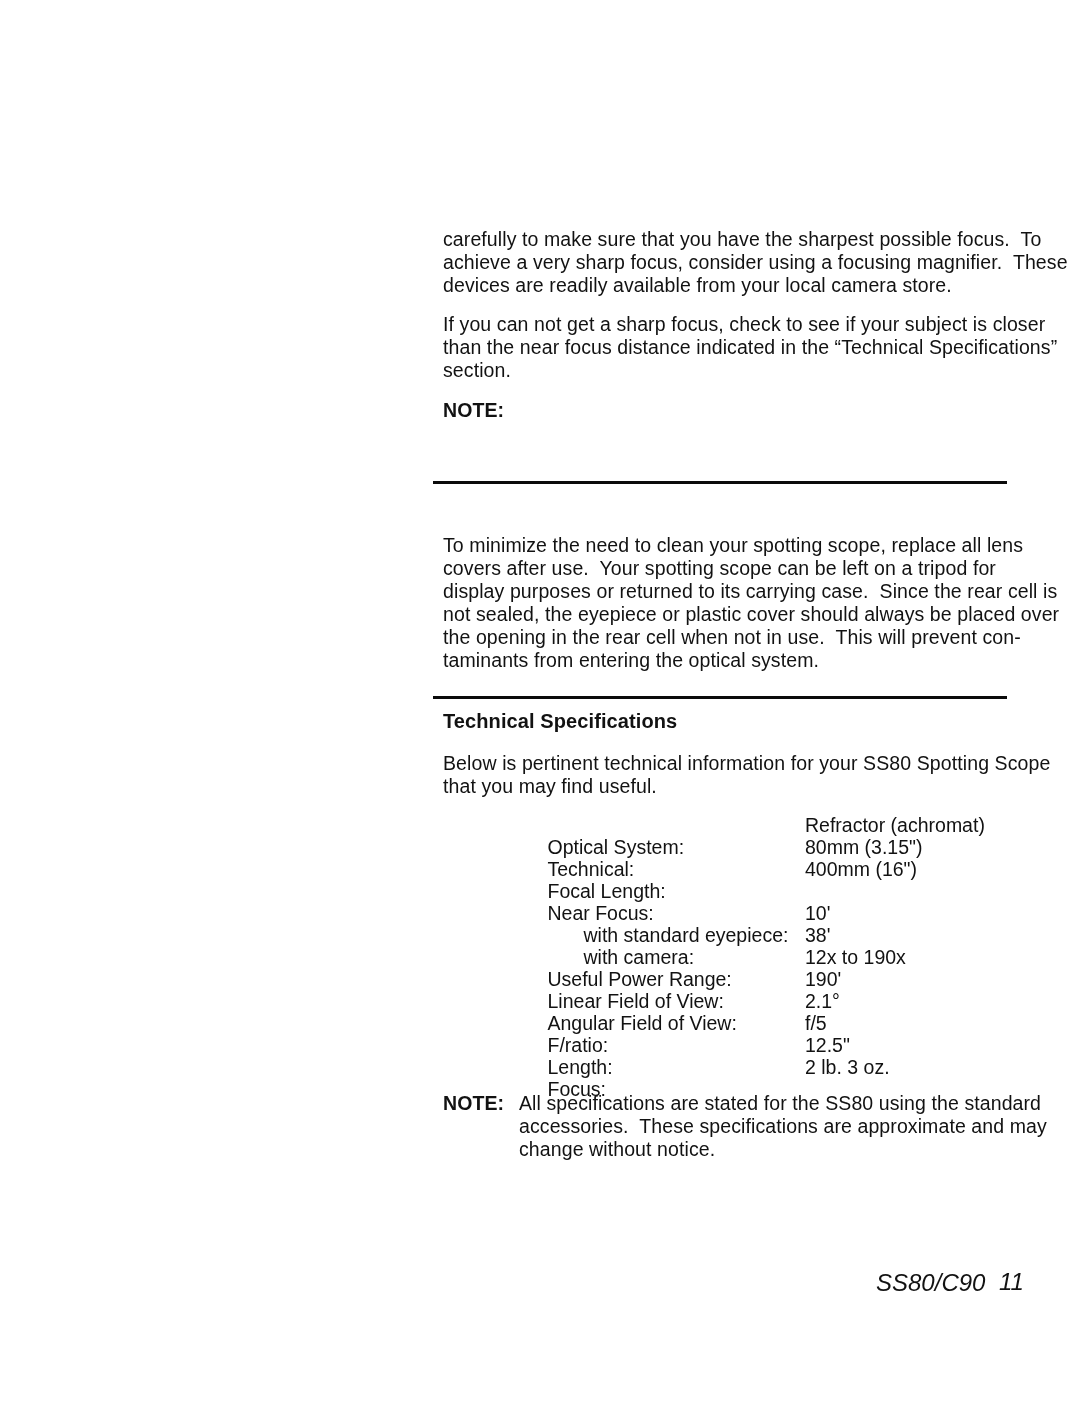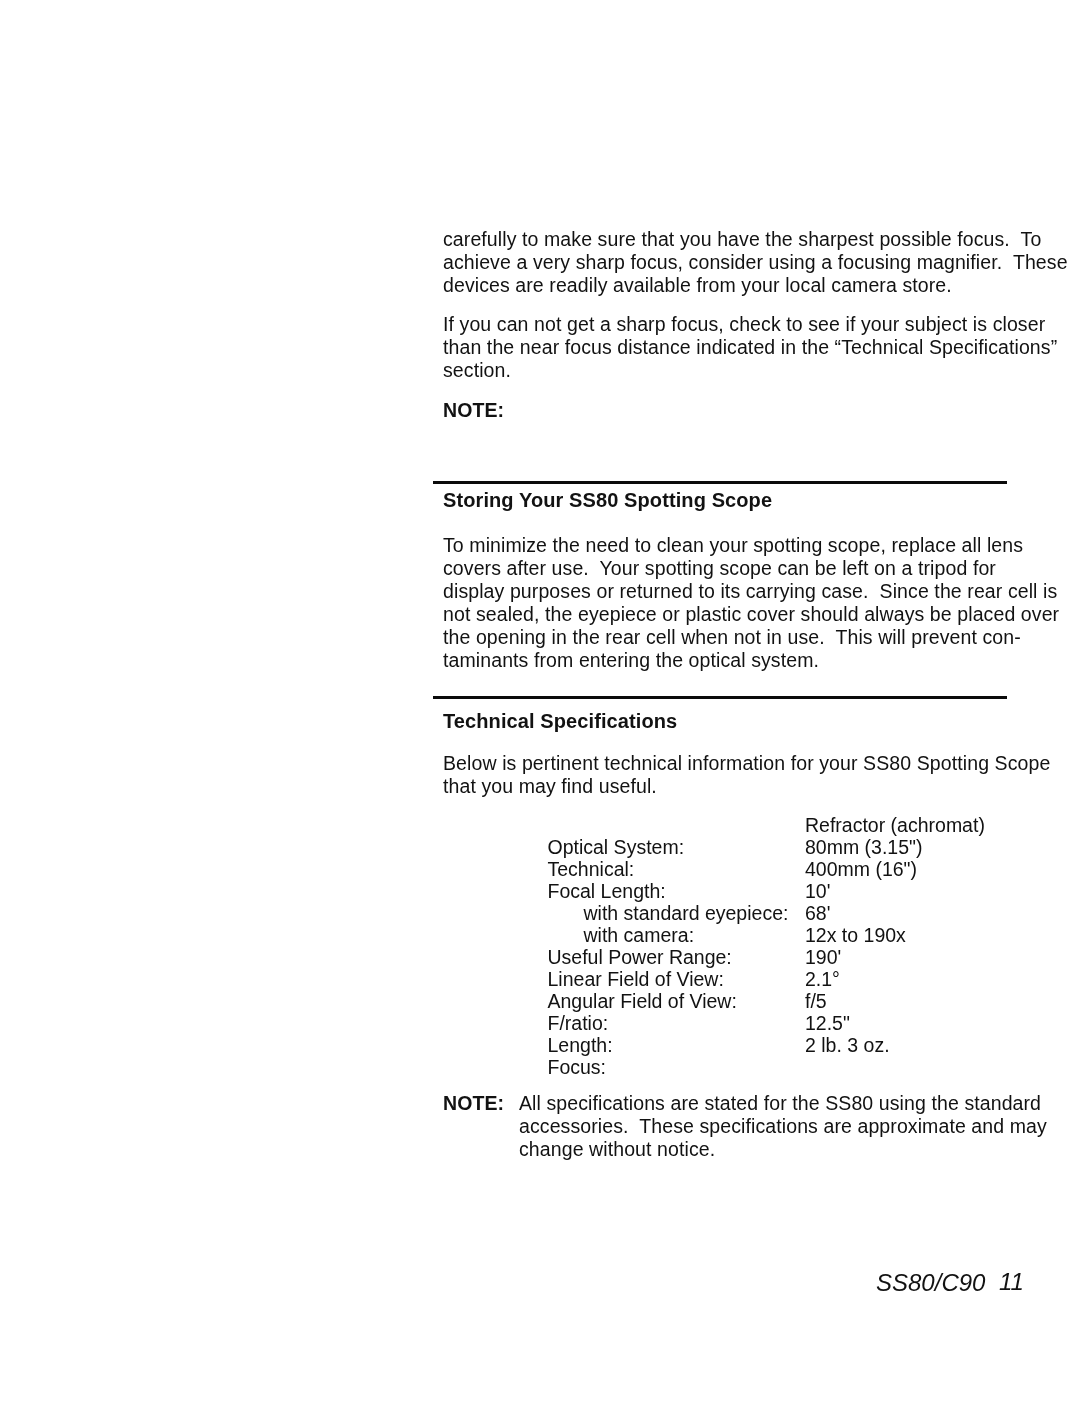--- a/index.html
+++ b/index.html
@@ -74,21 +74,20 @@
   <div class="block" style="top:313px">If you can not get a sharp focus, check to see if your subject is closer
 than the near focus distance indicated in the “Technical Specifications”
 section.</div>
 
   <div class="block note" style="top:399px">
     <span class="note-label">NOTE:</span>
   </div>
 
   <div class="rule" style="top:481px"></div>
 
-  <div class="block heading" style="top:489px">Storing Your SS80 Spotting Scope</div>
 
   <div class="block" style="top:534px">To minimize the need to clean your spotting scope, replace all lens
 covers after use.  Your spotting scope can be left on a tripod for
 display purposes or returned to its carrying case.  Since the rear cell is
 not sealed, the eyepiece or plastic cover should always be placed over
 the opening in the rear cell when not in use.  This will prevent con-
 taminants from entering the optical system.</div>
 
   <div class="rule" style="top:696px"></div>
 
@@ -103,27 +102,31 @@
       <span class="spec-value">Refractor (achromat)</span>
     </div>
     <div class="spec-row">
       <span class="spec-label">Technical:</span>
       <span class="spec-value">80mm (3.15")</span>
     </div>
     <div class="spec-row">
       <span class="spec-label">Focal Length:</span>
       <span class="spec-value">400mm (16")</span>
     </div>
+    <div class="spec-row">
+      <span class="spec-label">Near Focus:</span>
+      <span class="spec-value"></span>
+    </div>
     <div class="spec-row sub">
       <span class="spec-label">with standard eyepiece:</span>
       <span class="spec-value">10'</span>
     </div>
     <div class="spec-row sub">
       <span class="spec-label">with camera:</span>
-      <span class="spec-value">68'</span>
+      <span class="spec-value">38'</span>
     </div>
     <div class="spec-row">
       <span class="spec-label">Useful Power Range:</span>
       <span class="spec-value">12x to 190x</span>
     </div>
     <div class="spec-row">
       <span class="spec-label">Linear Field of View:</span>
       <span class="spec-value">190'</span>
     </div>
     <div class="spec-row">

